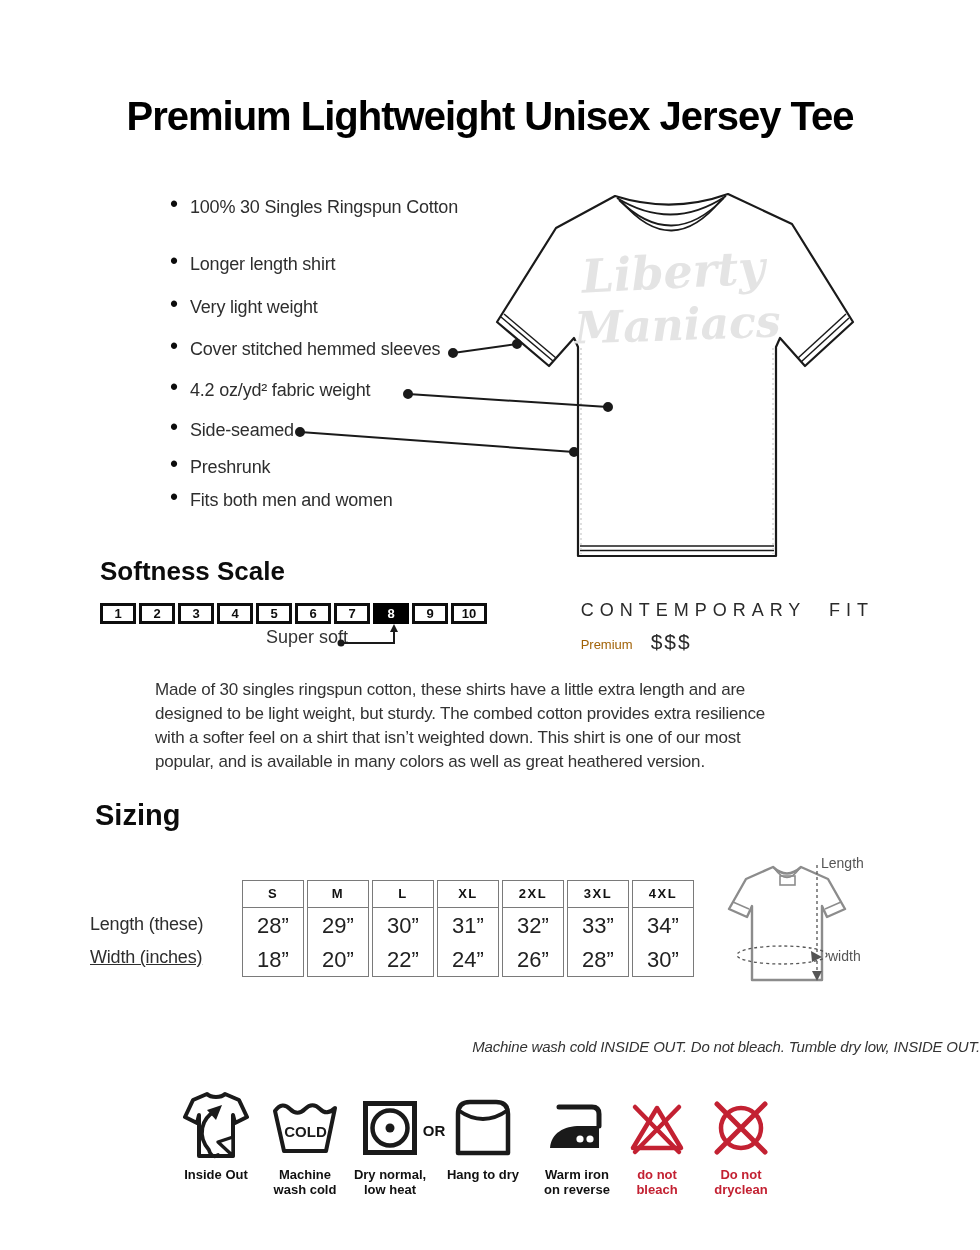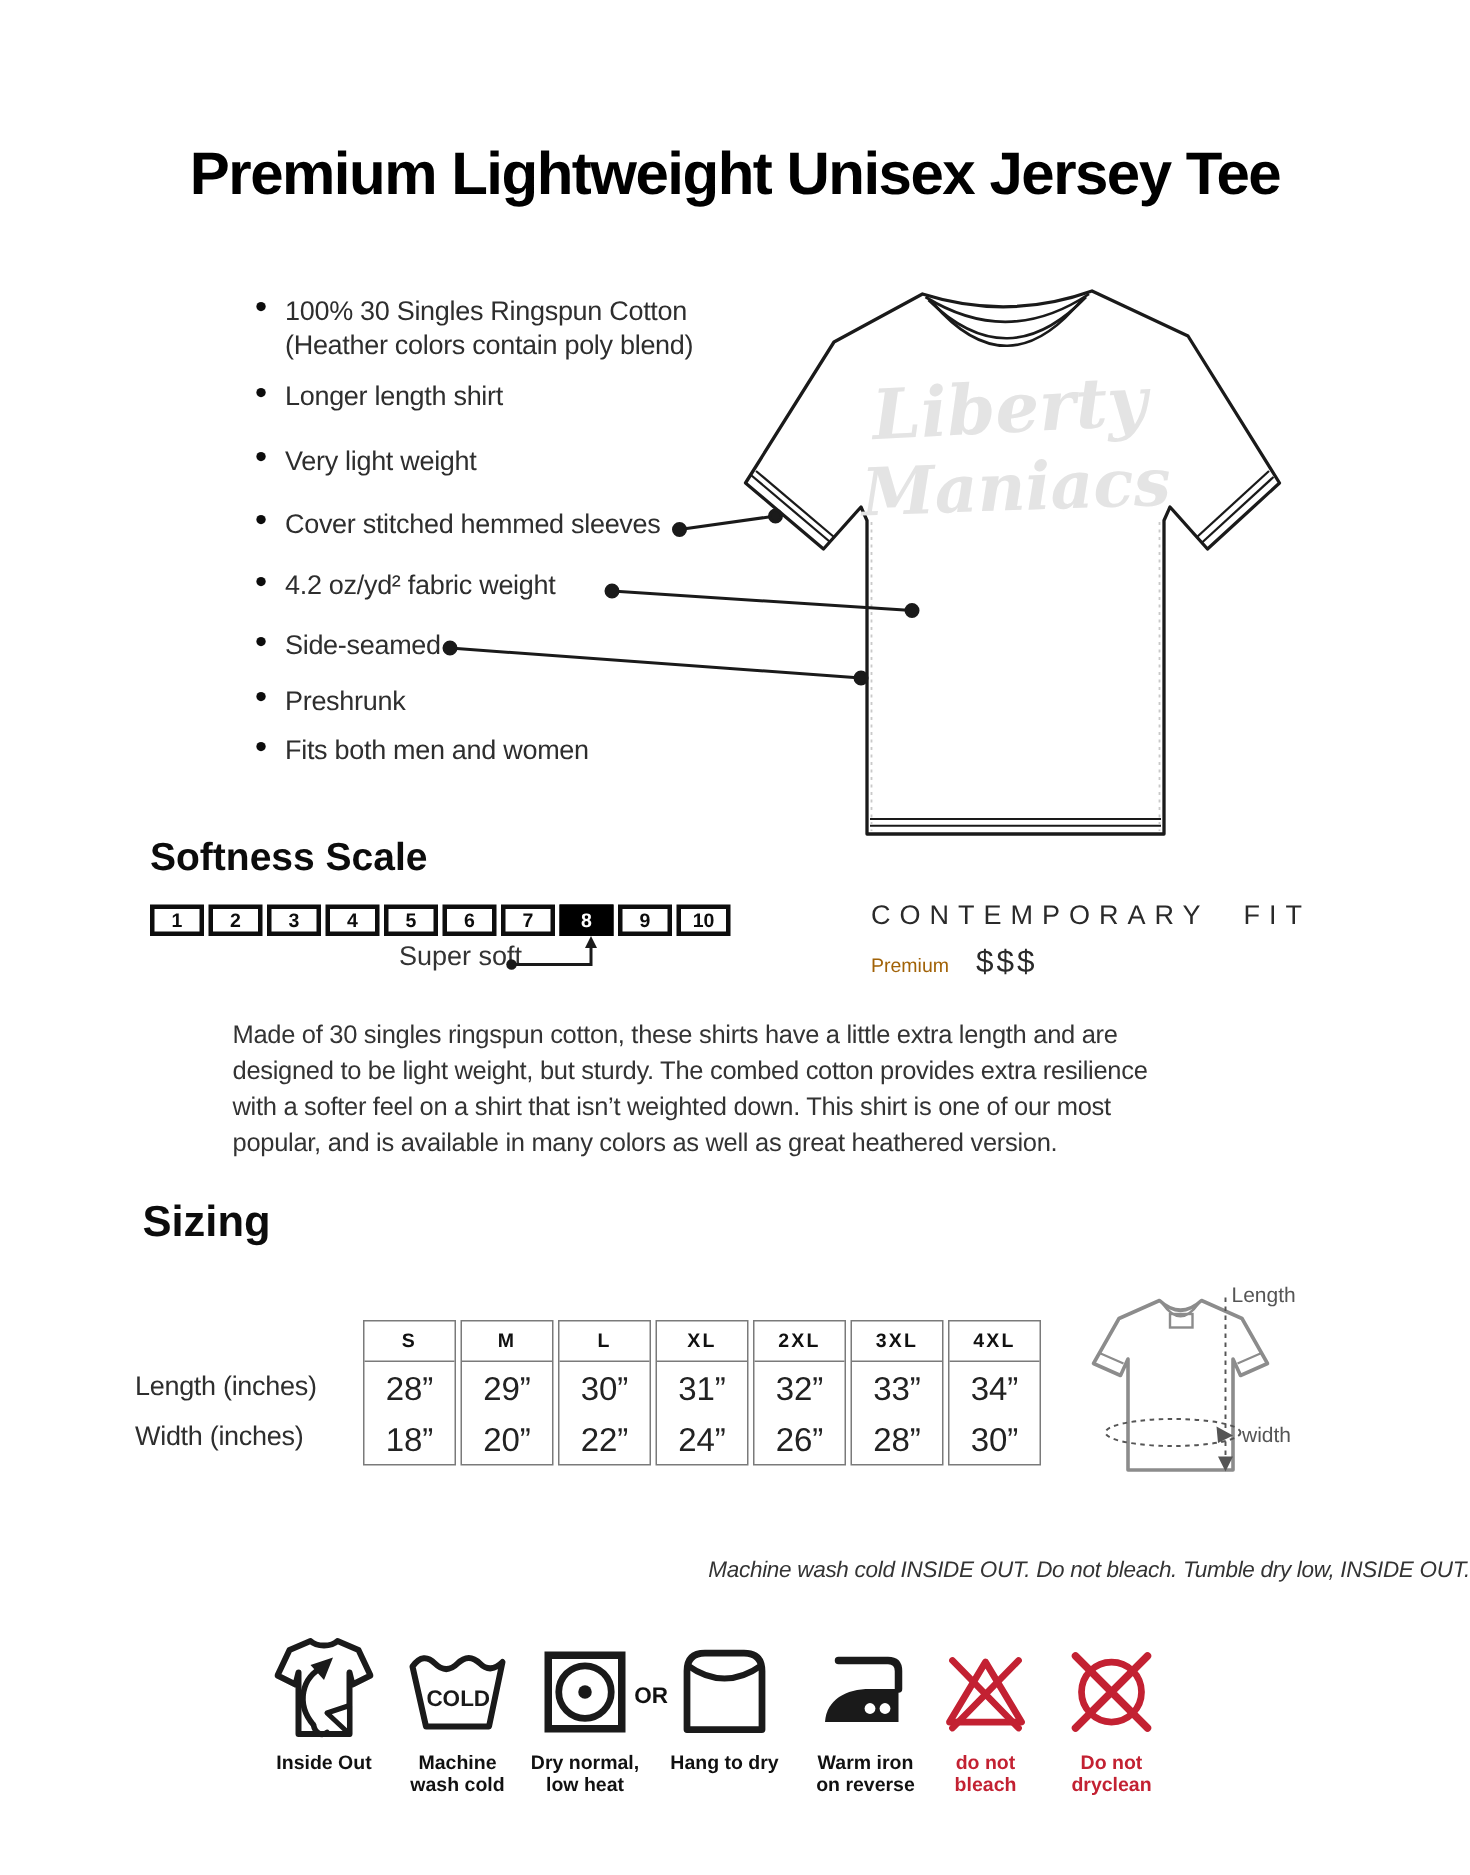--- a/index.html
+++ b/index.html
@@ -37,21 +37,21 @@
   .fit-price { font-size:21px; letter-spacing:2px; color:#2a2a2a; }
 
   
   .desc { position:absolute; top:662px; left:155px; font-size:17px; letter-spacing:-0.2px;
           line-height:24px; color:#333; }
   .desc div { white-space:nowrap; }
 
   
   .sizing-h { position:absolute; left:95px; top:783px; margin:0; font-size:29px; font-weight:700; color:#0c0c0c; }
   .rowlab { position:absolute; left:90px; font-size:18px; letter-spacing:-0.2px; color:#2e2e2e; }
-  .rowlab.r1 { top:898px; } .rowlab.r2 { top:931px; }
+  .rowlab.r1 { top:898px; } .rowlab.r2 { top:931px;text-decoration:underline; }
   .size-table { position:absolute; left:242px; top:864px; display:flex; gap:3px; }
   .size-col { width:62px; box-sizing:border-box; border:1.5px solid #7a7a7a; background:#fff; }
   .size-head { height:26px; border-bottom:1.5px solid #7a7a7a; text-align:center;
                font-weight:700; font-size:13px; letter-spacing:1.5px; line-height:26px; color:#111; }
   .size-val { height:34px; text-align:center; font-size:22px; line-height:35px; color:#222; }
   .size-diagram { position:absolute; left:716px; top:833px; }
 
   
   .care-note { position:absolute; top:1022px; left:0; width:980px; text-align:right;
                font-size:15px; letter-spacing:-0.2px; color:#333;font-style:italic; }
@@ -69,21 +69,21 @@
 </style>
 </head>
 <body>
 
 <div class="page">
 
   <h1 class="title">Premium Lightweight Unisex Jersey Tee</h1>
 
   <div class="hero">
     <ul class="features">
-      <li class="f0"><span>100% 30 Singles Ringspun Cotton</span><br><span>(Heather colors contain poly blend)</span></li>
+      <li class="f0"><span>100% 30 Singles Ringspun Cotton</span><br></li>
       <li class="f1"><span>Longer length shirt</span></li>
       <li class="f2"><span>Very light weight</span></li>
       <li class="f3"><span>Cover stitched hemmed sleeves</span></li>
       <li class="f4"><span>4.2 oz/yd² fabric weight</span></li>
       <li class="f5"><span>Side-seamed</span></li>
       <li class="f6"><span>Preshrunk</span></li>
       <li class="f7"><span>Fits both men and women</span></li>
     </ul>
 
     <svg class="hero-svg" width="980" height="420" viewBox="0 0 980 420">
@@ -159,21 +159,21 @@
   </div>
 
   <div class="desc">
     <div>Made of 30 singles ringspun cotton, these shirts have a little extra length and are</div>
     <div>designed to be light weight, but sturdy. The combed cotton provides extra resilience</div>
     <div>with a softer feel on a shirt that isn’t weighted down. This shirt is one of our most</div>
     <div>popular, and is available in many colors as well as great heathered version.</div>
   </div>
 
   <h2 class="sizing-h">Sizing</h2>
-  <div class="rowlab r1">Length (inches)</div>
+  <div class="rowlab r1">Length (these)</div>
   <div class="rowlab r2">Width (inches)</div>
 
   <div class="size-table">
     <div class="size-col">
       <div class="size-head">S</div>
       <div class="size-val">28”</div>
       <div class="size-val">18”</div>
     </div>
     <div class="size-col">
       <div class="size-head">M</div>

